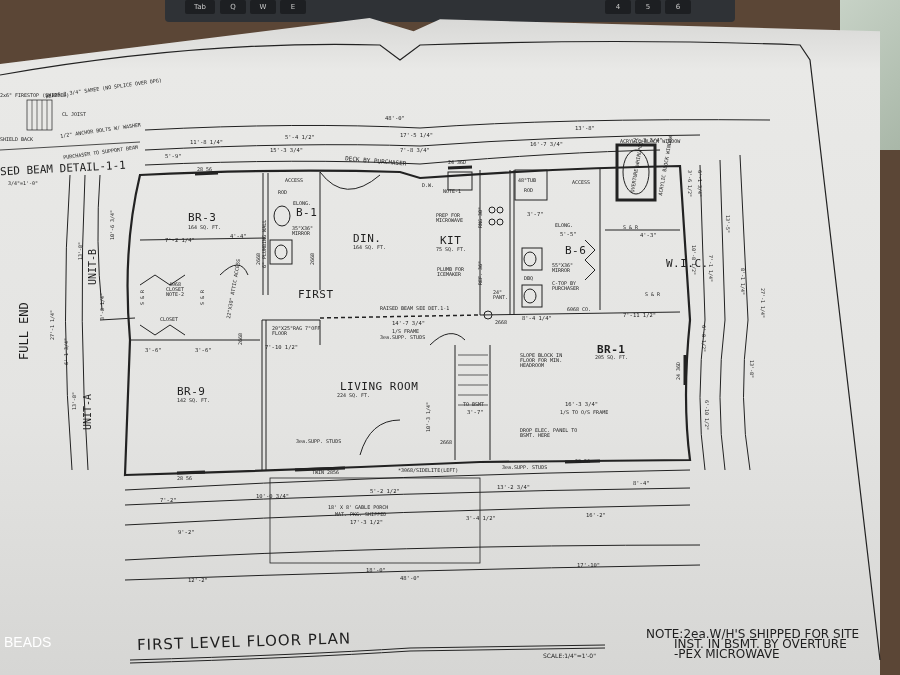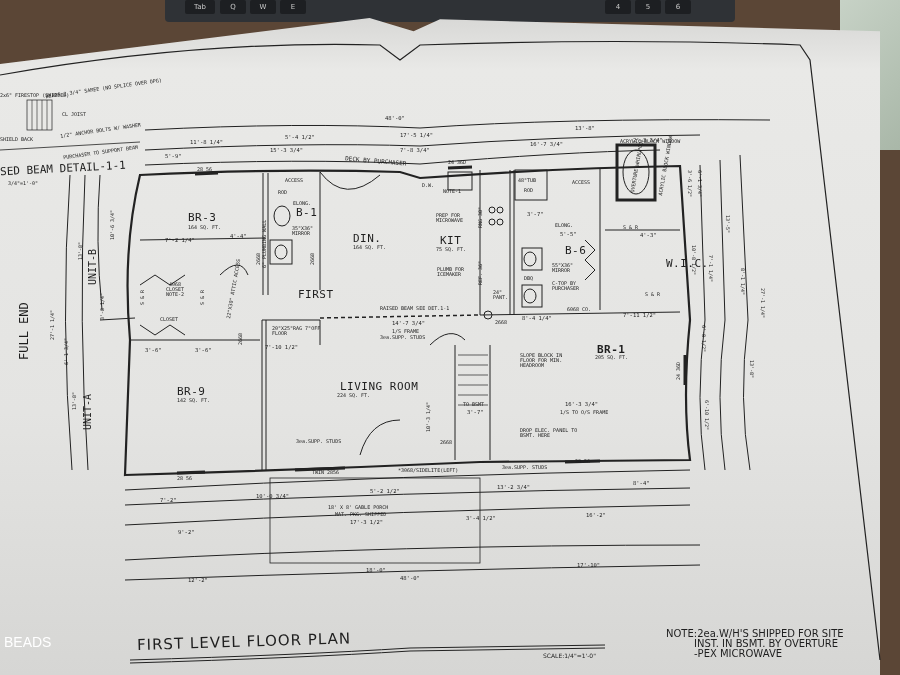--- a/index.html
+++ b/index.html
@@ -10,21 +10,21 @@
   .cloth{position:absolute;right:0;top:0;width:60px;height:150px;background:linear-gradient(135deg,#c7d2c6,#a9b7a8);}
   .paper{position:absolute;left:0;top:18px;width:880px;height:657px;background:linear-gradient(180deg,#d8d8d6 0%,#e9e9e7 8%,#e4e4e2 60%,#d6d6d4 100%);clip-path:polygon(0 7%,42% 0%,47% 2%,50% 0.2%,100% 2%,100% 100%,0 100%);}
   .plan-svg{position:absolute;left:0;top:0;}
   .lbl{position:absolute;color:#1e1e1e;font-family:"DejaVu Sans Mono",monospace;white-space:nowrap;line-height:1;}
   .room{font-size:11px;letter-spacing:0.5px;}
   .sqft{font-size:5px;}
   .small{font-size:5px;}
   .dim{font-size:5.5px;}
   .title{position:absolute;left:137px;top:636px;font-size:15px;color:#1e1e1e;font-family:"DejaVu Sans",sans-serif;letter-spacing:1px;transform:rotate(-1.8deg);transform-origin:left;}
   .scale{position:absolute;left:543px;top:652px;font-size:6px;color:#1e1e1e;}
-  .note{position:absolute;left:666px;top:629px;font-size:10px;color:#1e1e1e;line-height:10px;}
+  .note{position:absolute;left:646px;top:629px;font-size:12px;color:#1e1e1e;line-height:10px;}
   .watermark{position:absolute;left:4px;top:634px;font-size:14px;color:#ffffff;font-family:"Liberation Sans",sans-serif;}
   .vert{transform-origin:left top;}
 </style>
 </head>
 <body>
 
 <div id="scene">
   <div class="keyboard">
     <div class="key" style="left:20px;width:30px;">Tab</div>
     <div class="key" style="left:55px;">Q</div>

